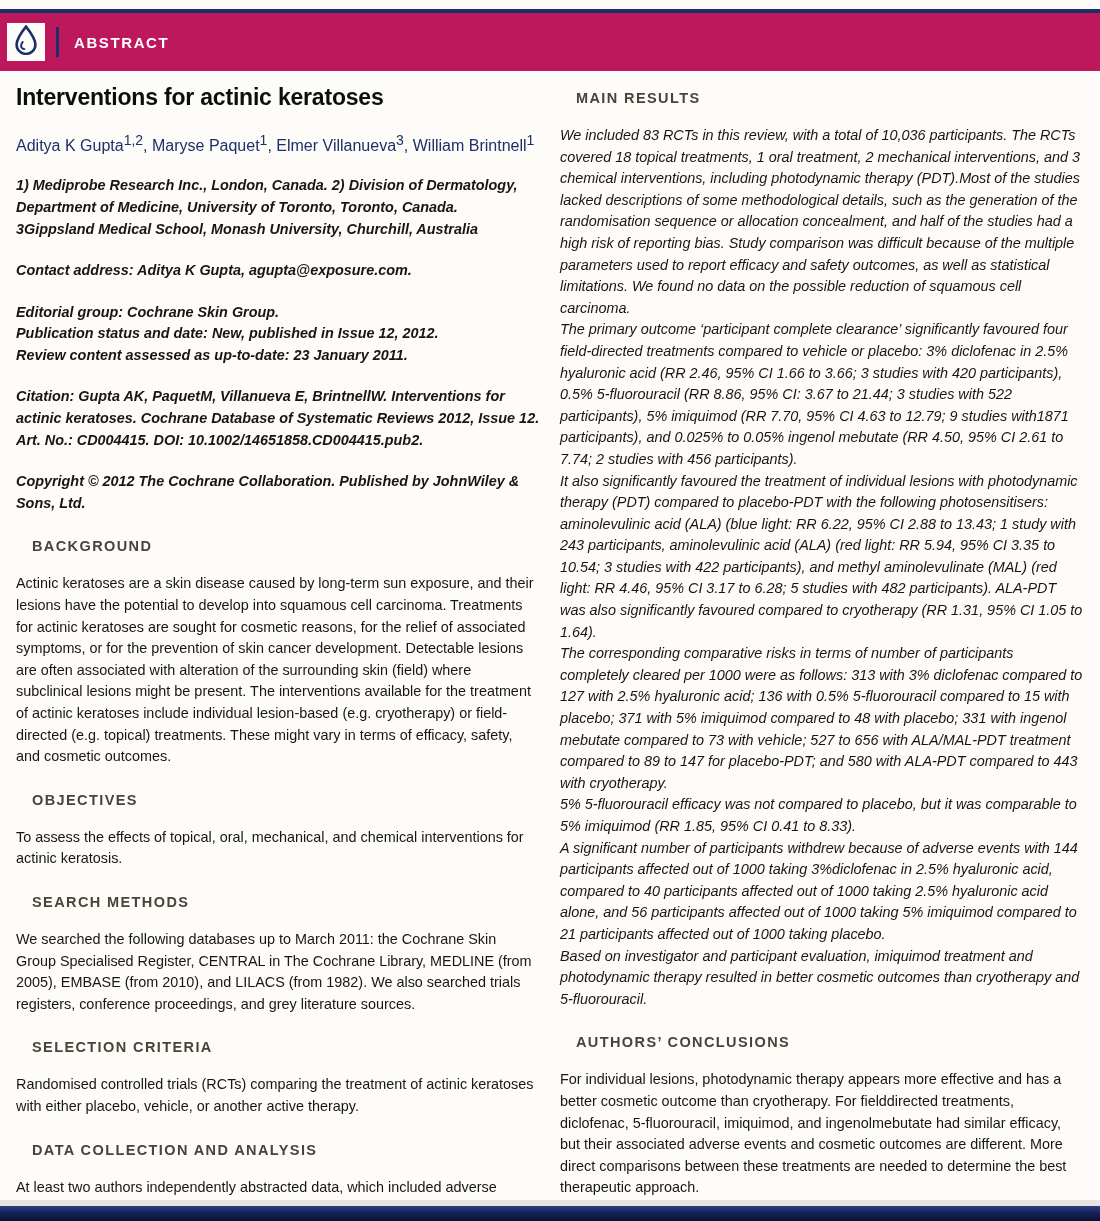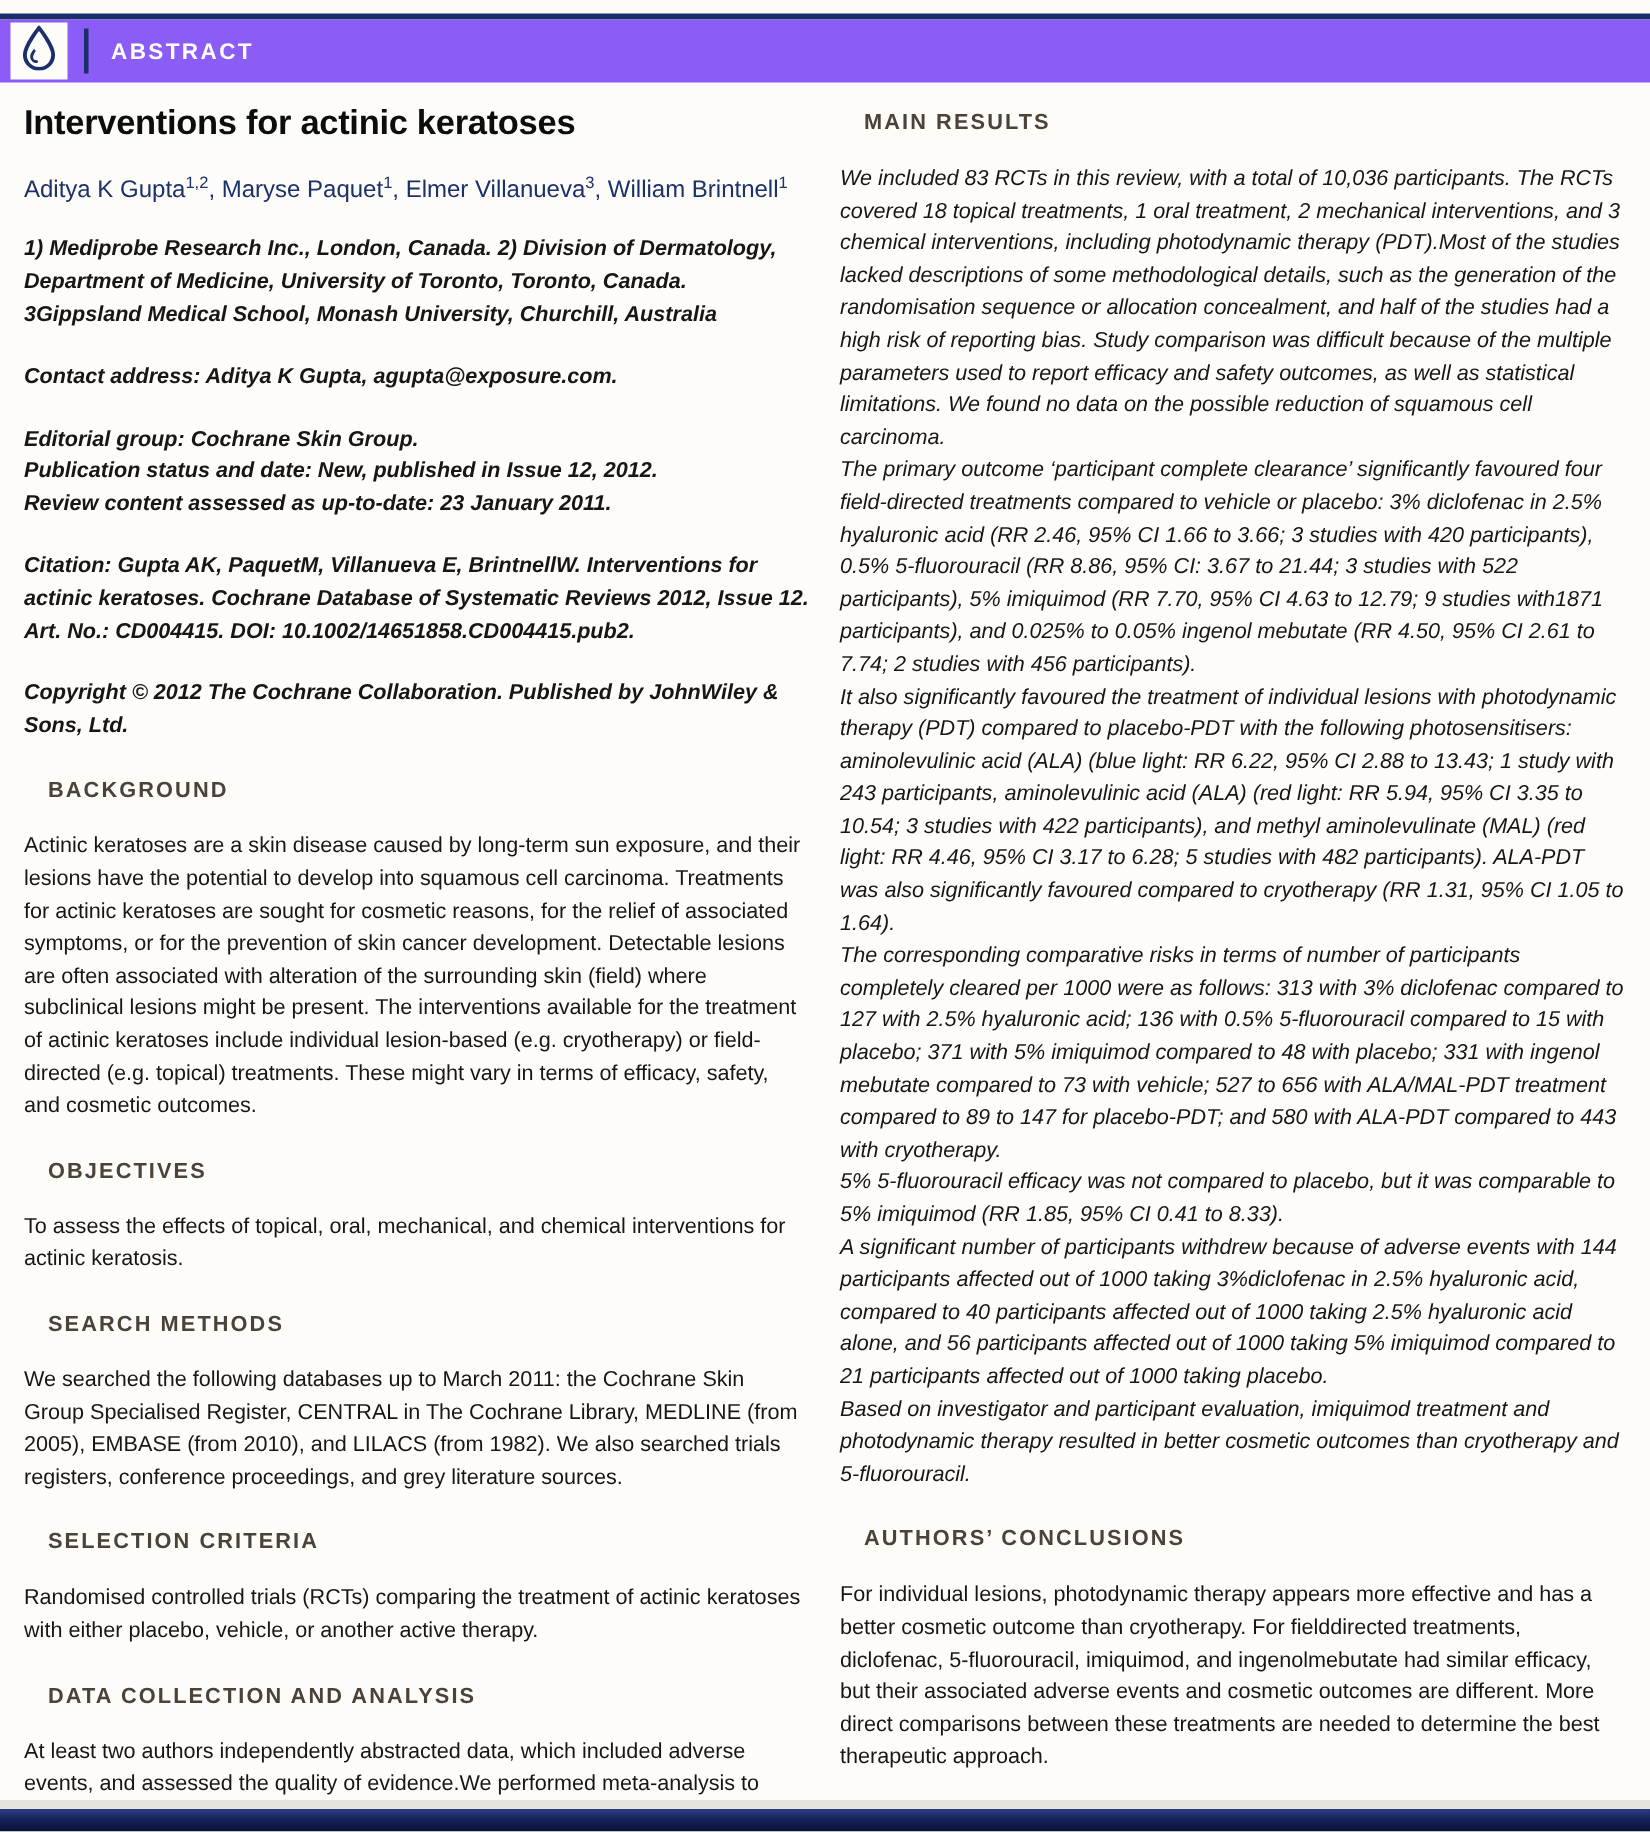--- a/index.html
+++ b/index.html
@@ -10,21 +10,21 @@
     font-family: "Liberation Sans", sans-serif;
     color: #171614;
     position: relative;
     overflow: hidden;
   }
 
   
   .top-white { height: 9px; background: #fdfcf9; }
   .top-rule  { height: 4px; background: #1c2f6b; }
   .header-bar {
-    height: 42px; background: #8b5cf6;
+    height: 58px; background: #be185d;
     display: flex; align-items: center;
     padding-left: 7px; gap: 11px;
   }
   .logo-box {
     width: 38px; height: 38px; background: #fdfcf9;
     display: flex; align-items: center; justify-content: center;
   }
   .v-divider { width: 3px; height: 30px; background: #1c2f6b; }
   .abstract-label {
     color: #ffffff; font-weight: bold; font-size: 15px;
@@ -35,21 +35,21 @@
   .content { display: flex; gap: 20px; padding: 0 16px; }
   .col { width: 538px; }
 
   .article-title {
     font-size: 23px; font-weight: bold; color: #0d0d0d;
     margin: 13px 0 0 0; letter-spacing: -0.2px;
   }
   .authors-line {
     margin-top: 21px; color: #1c3069; font-size: 16px; font-weight: 500;
   }
-  .authors-line sup { font-size: 11px; }
+  .authors-line sup { font-size: 14px; }
 
   .italic-block { font-style: italic; margin-top: 20px; font-weight: bold; }
   p.body-text, .italic-block {
     font-size: 14.4px; line-height: 21.6px; margin-bottom: 0;
   }
   p.body-text { margin: 0; }
 
   .section { margin-top: 21px; }
   .sec-heading {
     color: #4b423a; font-weight: bold; font-size: 14.5px;

